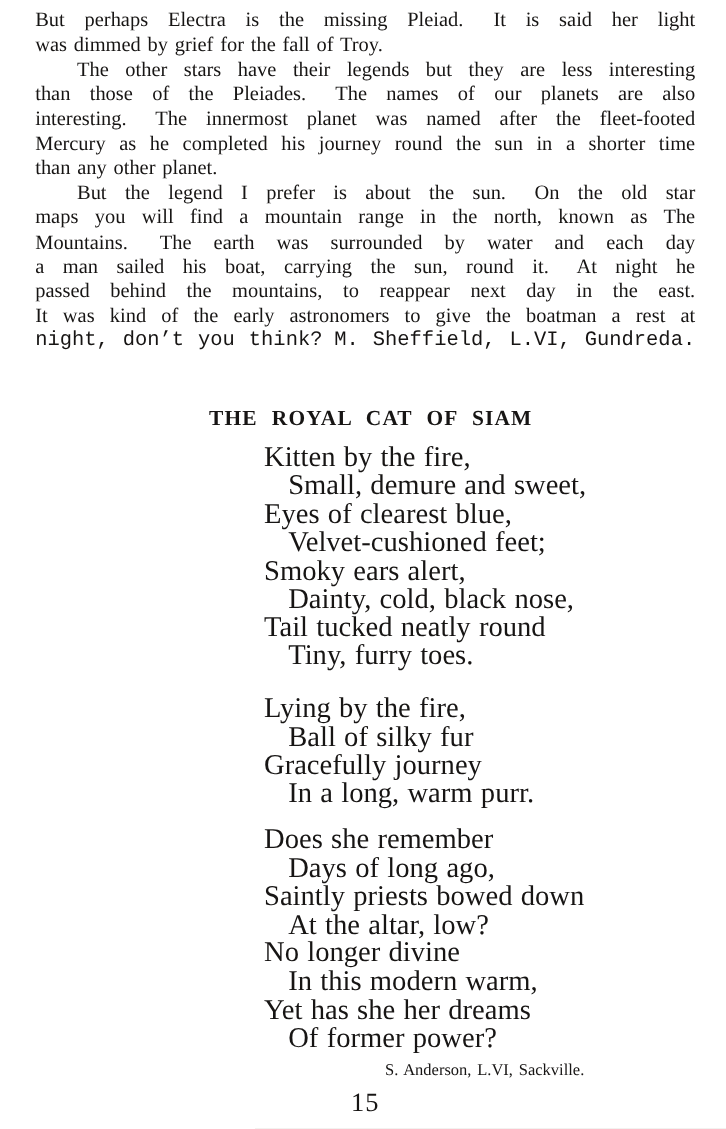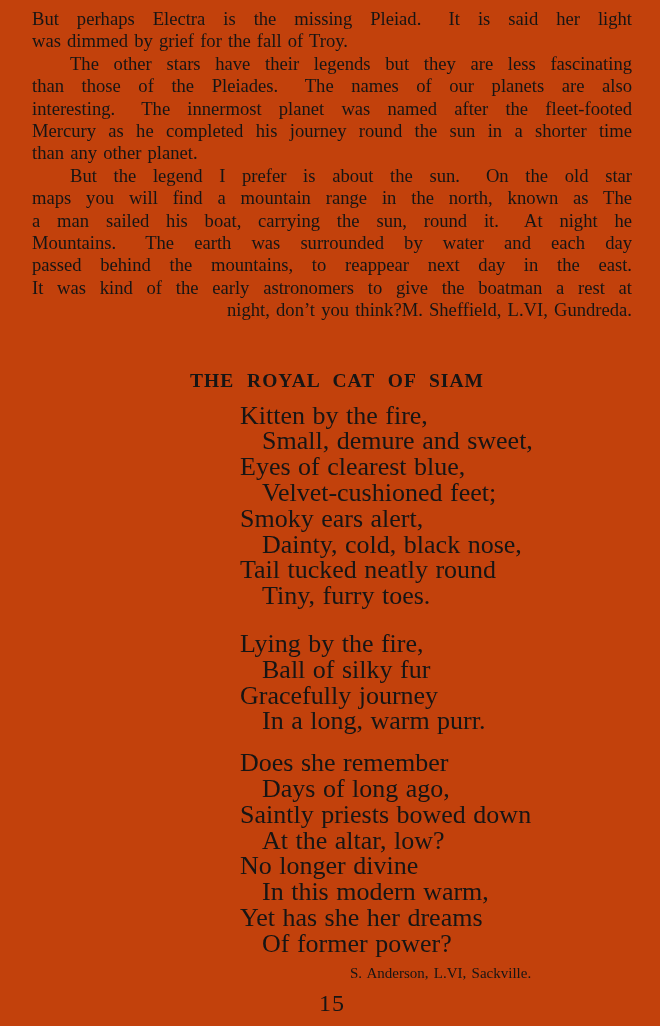--- a/index.html
+++ b/index.html
@@ -1,32 +1,32 @@
 <!DOCTYPE html>
 <html><head>
 <meta charset="utf-8">
 <style>
   html,body { margin:0; padding:0; background:#e8e8e6; }
   .page {
     position:relative;
     width:660px; height:1026px;
     margin:0 auto;
-    background:#c2410c;
+    background:#ffffff;
     color:#171514;
     font-family:"Liberation Serif", serif;
     overflow:hidden;
   }
   .body-col {
     position:absolute; top:8px; left:32px; width:600px;
     font-size:18.6px; line-height:22.4px; word-spacing:1.5px;
   }
   .jline  { text-align:justify; text-align-last:justify; white-space:nowrap; }
   .lline  { text-align:left; }
   .ind    { padding-left:38px; }
-  .attr-line { display:flex; justify-content:flex-end; white-space:nowrap; }
+  .attr-line { display:flex; justify-content:space-between; white-space:nowrap;font-family:Liberation Mono, monospace; }
   .poem-title {
     margin-top:46px; margin-left:10px;
     text-align:center; font-weight:bold;
     font-size:19.5px; line-height:26px;
     letter-spacing:1px; word-spacing:7px;
   }
   .poem {
     margin-left:208px; margin-top:9px;
     font-size:26px; line-height:25.8px; word-spacing:1px;
   }
@@ -42,32 +42,32 @@
 
 <div class="page">
   <div class="body-col">
 
     <div>
       <div class="jline">But perhaps Electra is the missing Pleiad.  It is said her light</div>
       <div class="lline">was dimmed by grief for the fall of Troy.</div>
     </div>
 
     <div>
-      <div class="jline ind">The other stars have their legends but they are less fascinating</div>
+      <div class="jline ind">The other stars have their legends but they are less interesting</div>
       <div class="jline">than those of the Pleiades.  The names of our planets are also</div>
       <div class="jline">interesting.  The innermost planet was named after the fleet-footed</div>
       <div class="jline">Mercury as he completed his journey round the sun in a shorter time</div>
       <div class="lline">than any other planet.</div>
     </div>
 
     <div>
       <div class="jline ind">But the legend I prefer is about the sun.  On the old star</div>
       <div class="jline">maps you will find a mountain range in the north, known as The</div>
+      <div class="jline">Mountains.  The earth was surrounded by water and each day</div>
       <div class="jline">a man sailed his boat, carrying the sun, round it.  At night he</div>
-      <div class="jline">Mountains.  The earth was surrounded by water and each day</div>
       <div class="jline">passed behind the mountains, to reappear next day in the east.</div>
       <div class="jline">It was kind of the early astronomers to give the boatman a rest at</div>
       <div class="attr-line">
         <span>night, don’t you think?</span>
         <span>M. Sheffield, L.VI, Gundreda.</span>
       </div>
     </div>
 
     <div class="poem-title">THE ROYAL CAT OF SIAM</div>
 

